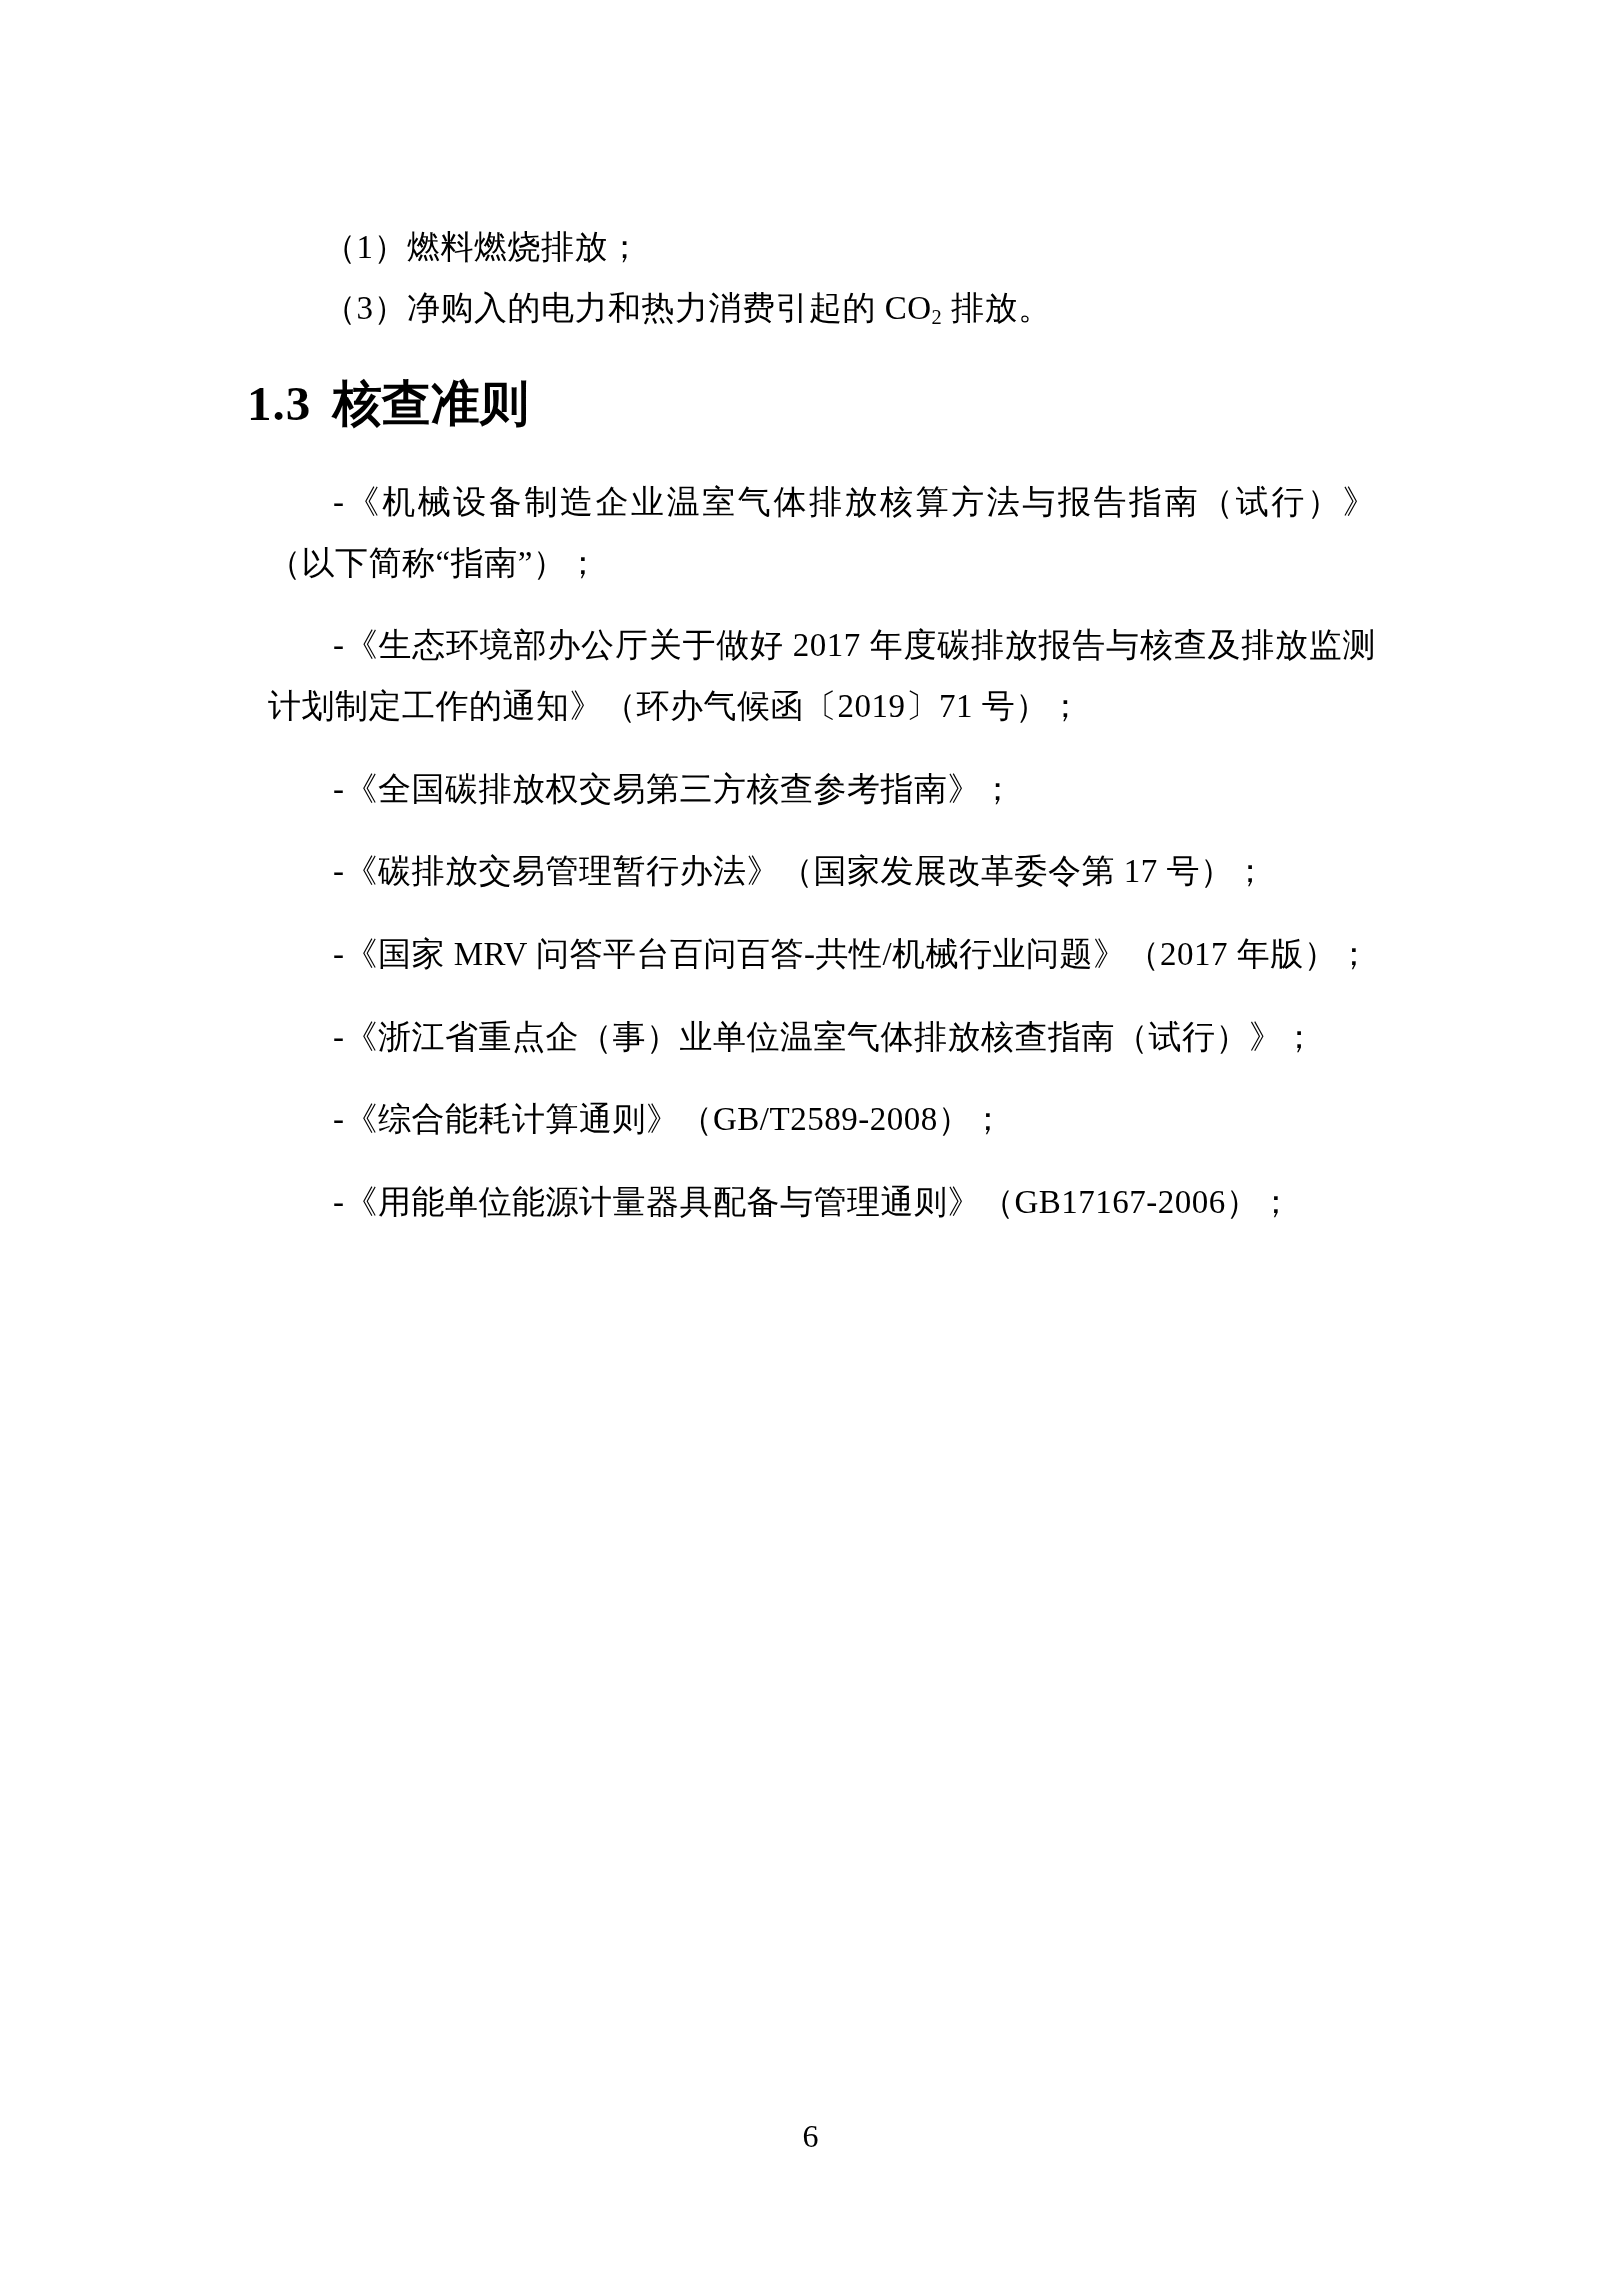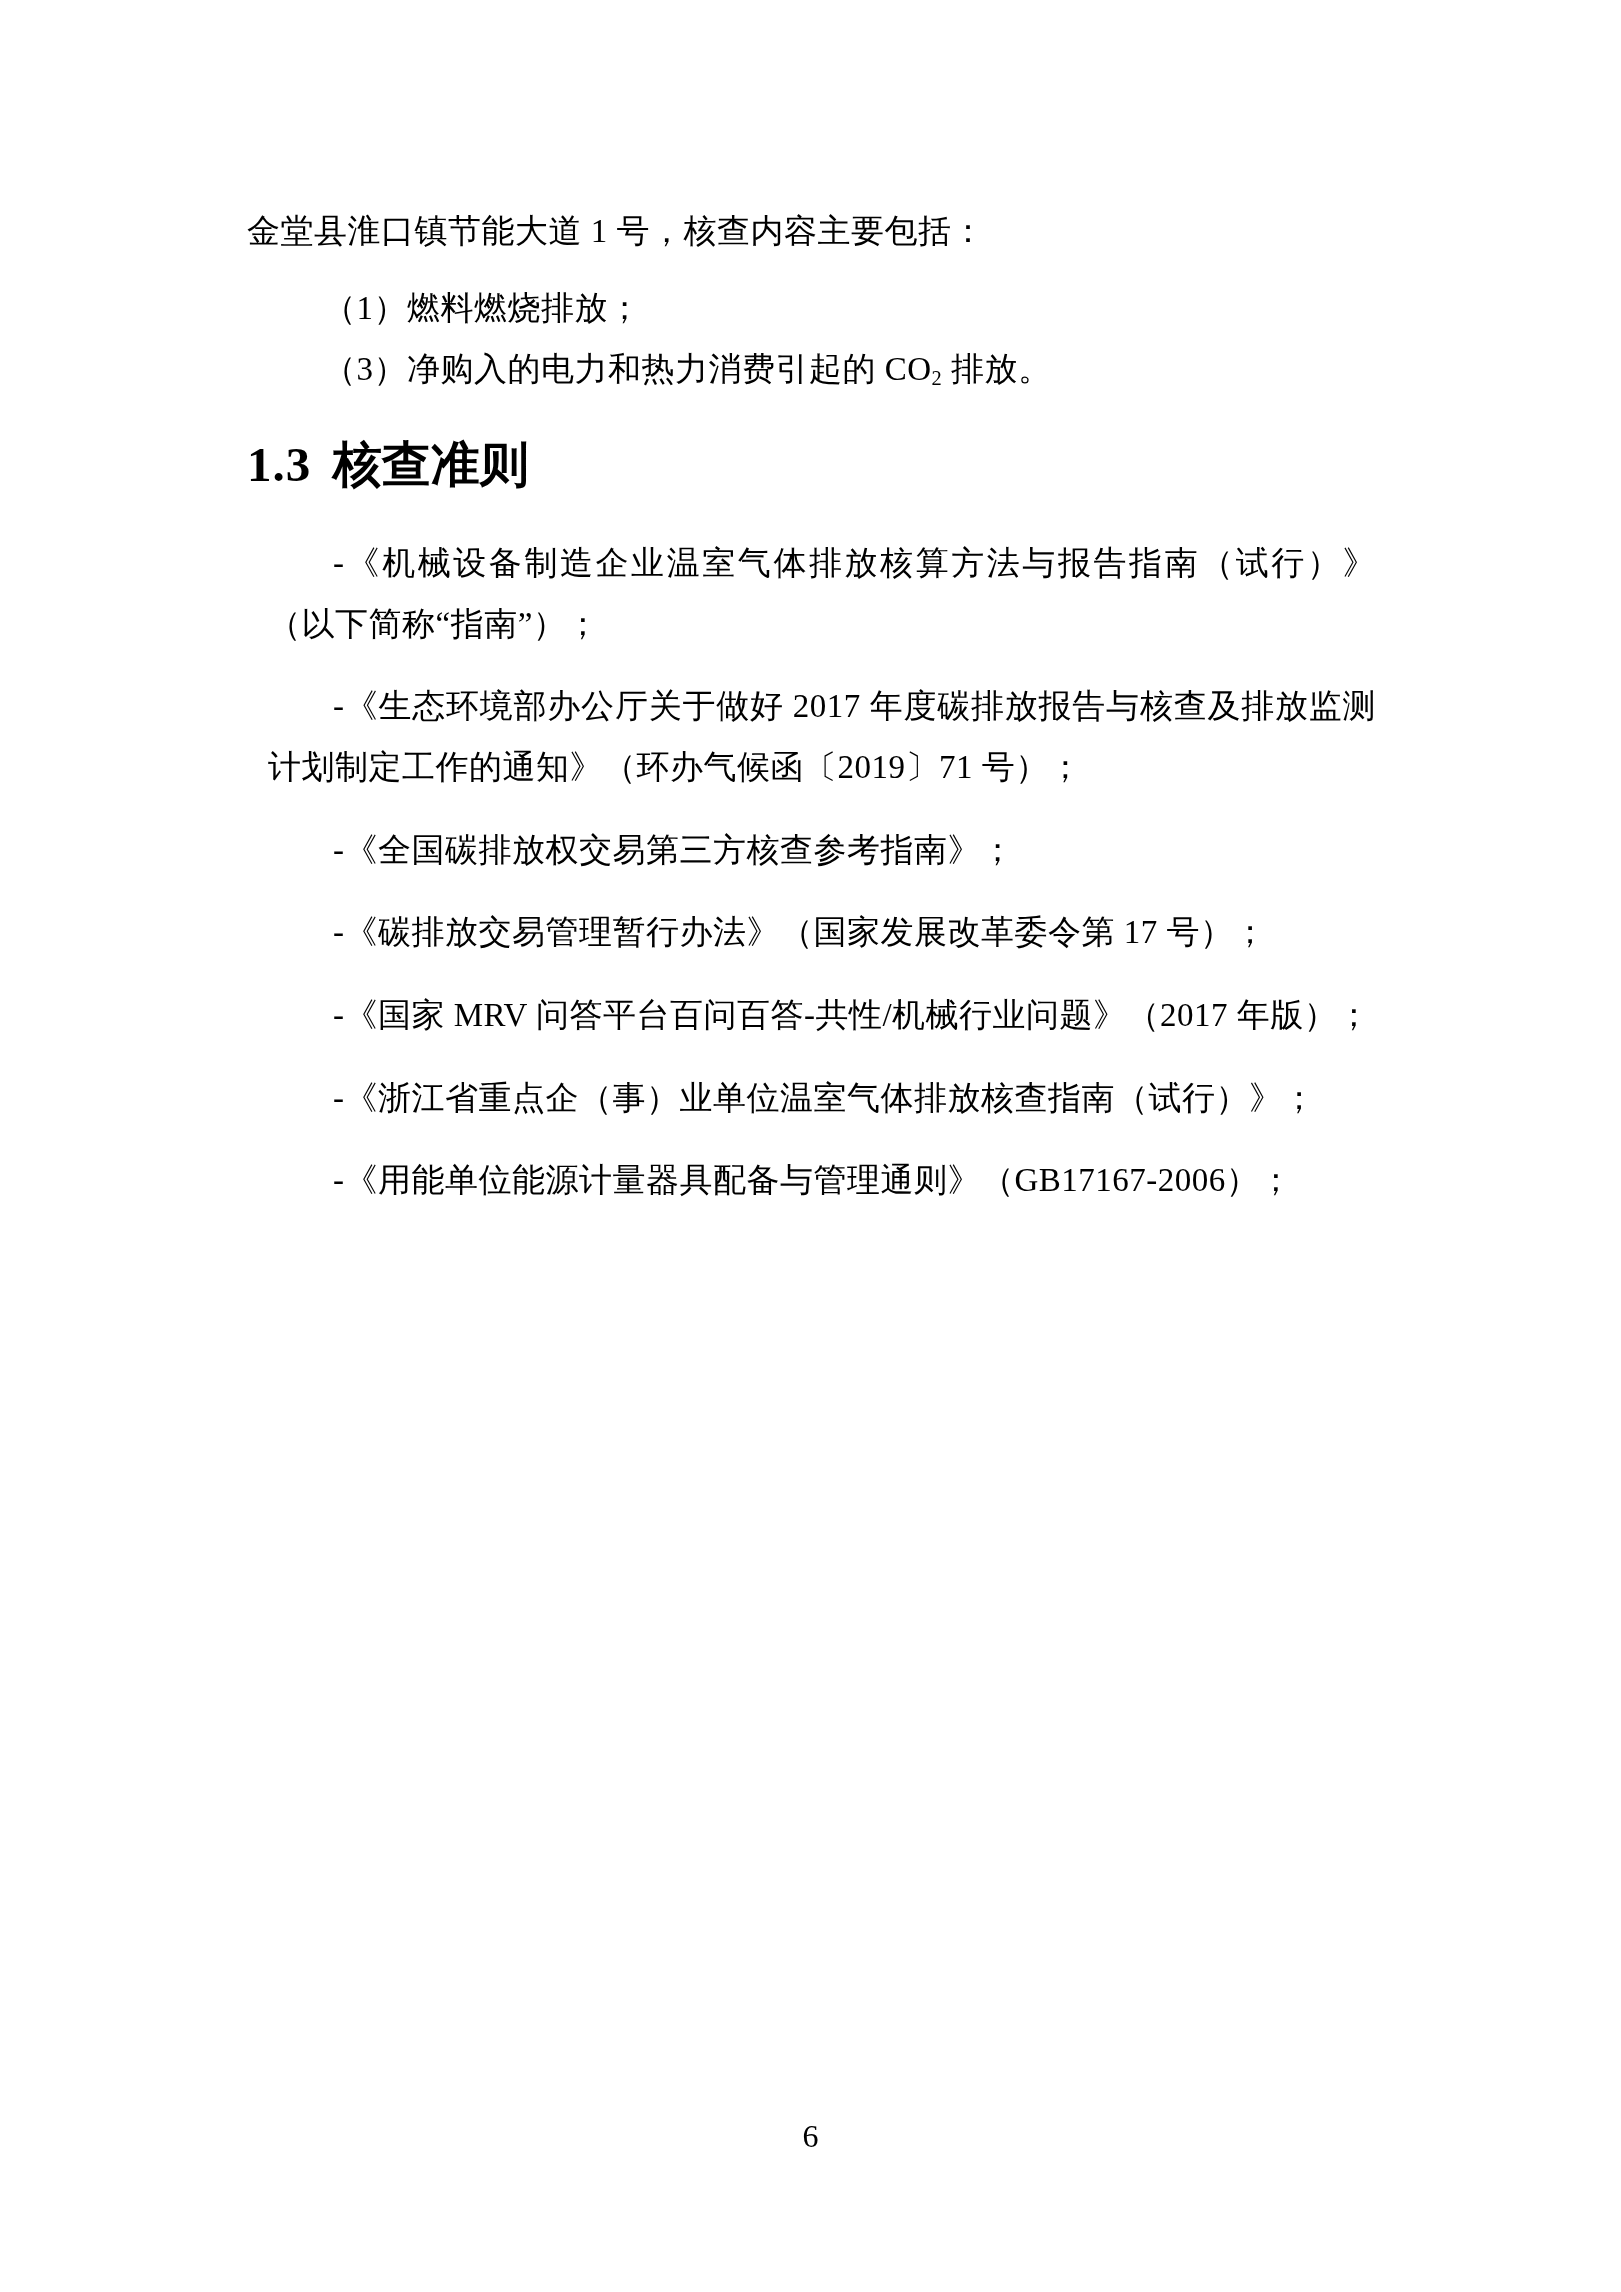--- a/index.html
+++ b/index.html
@@ -61,21 +61,20 @@
     font-size: 32px;
     line-height: 39px;
   }
 </style>
 </head>
 <body>
 
 <div class="page">
   <div class="content">
 
-    <p class="para intro">金堂县淮口镇节能大道 1 号，核查内容主要包括：</p>
 
     <p class="para numbered numbered-first">（1）燃料燃烧排放；</p>
 
 
     <p class="para numbered"><span>（3）净购入的电力和热力消费引起的 CO</span><sub class="co2">2</sub><span> 排放。</span></p>
 
     <h2 class="section-heading"><span class="sec-num">1.3</span><span>核查准则</span></h2>
 
     <p class="para ref ref-first">-《机械设备制造企业温室气体排放核算方法与报告指南（试行）》（以下简称“指南”）；</p>
 
@@ -83,20 +82,21 @@
 
     <p class="para ref">-《全国碳排放权交易第三方核查参考指南》；</p>
 
     <p class="para ref">-《碳排放交易管理暂行办法》（国家发展改革委令第 17 号）；</p>
 
 
     <p class="para ref">-《国家 MRV 问答平台百问百答-共性/机械行业问题》（2017 年版）；</p>
 
     <p class="para ref">-《浙江省重点企（事）业单位温室气体排放核查指南（试行）》；</p>
 
+    <p class="para ref">-《综合能耗计算通则》（GB/T2589-2008）；</p>
 
     <p class="para ref">-《用能单位能源计量器具配备与管理通则》（GB17167-2006）；</p>
 
   </div>
 
   <div class="page-number">6</div>
 </div>
 
 
 </body></html>

